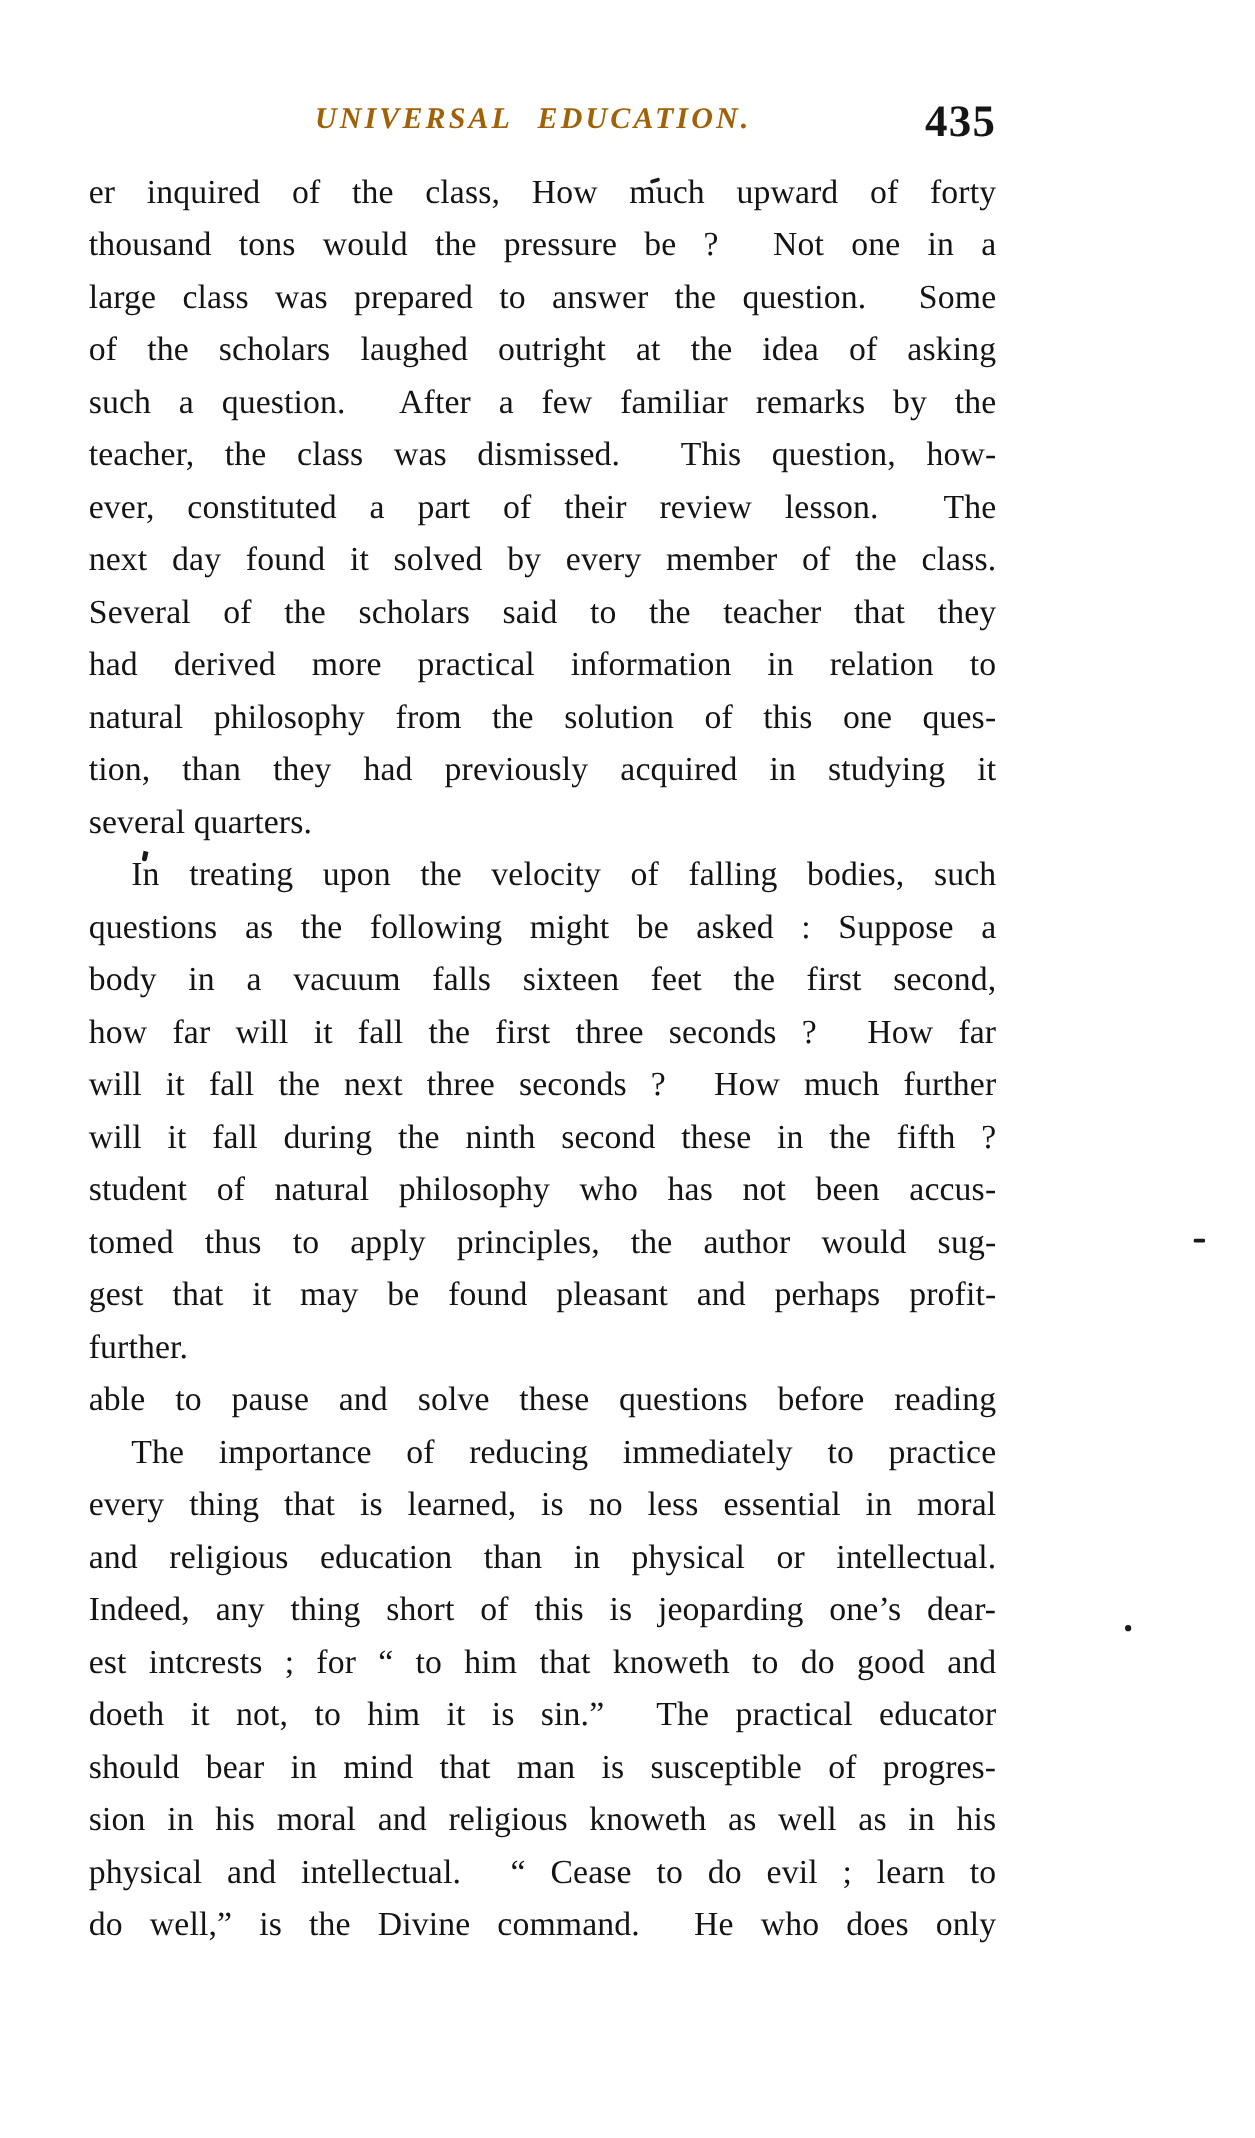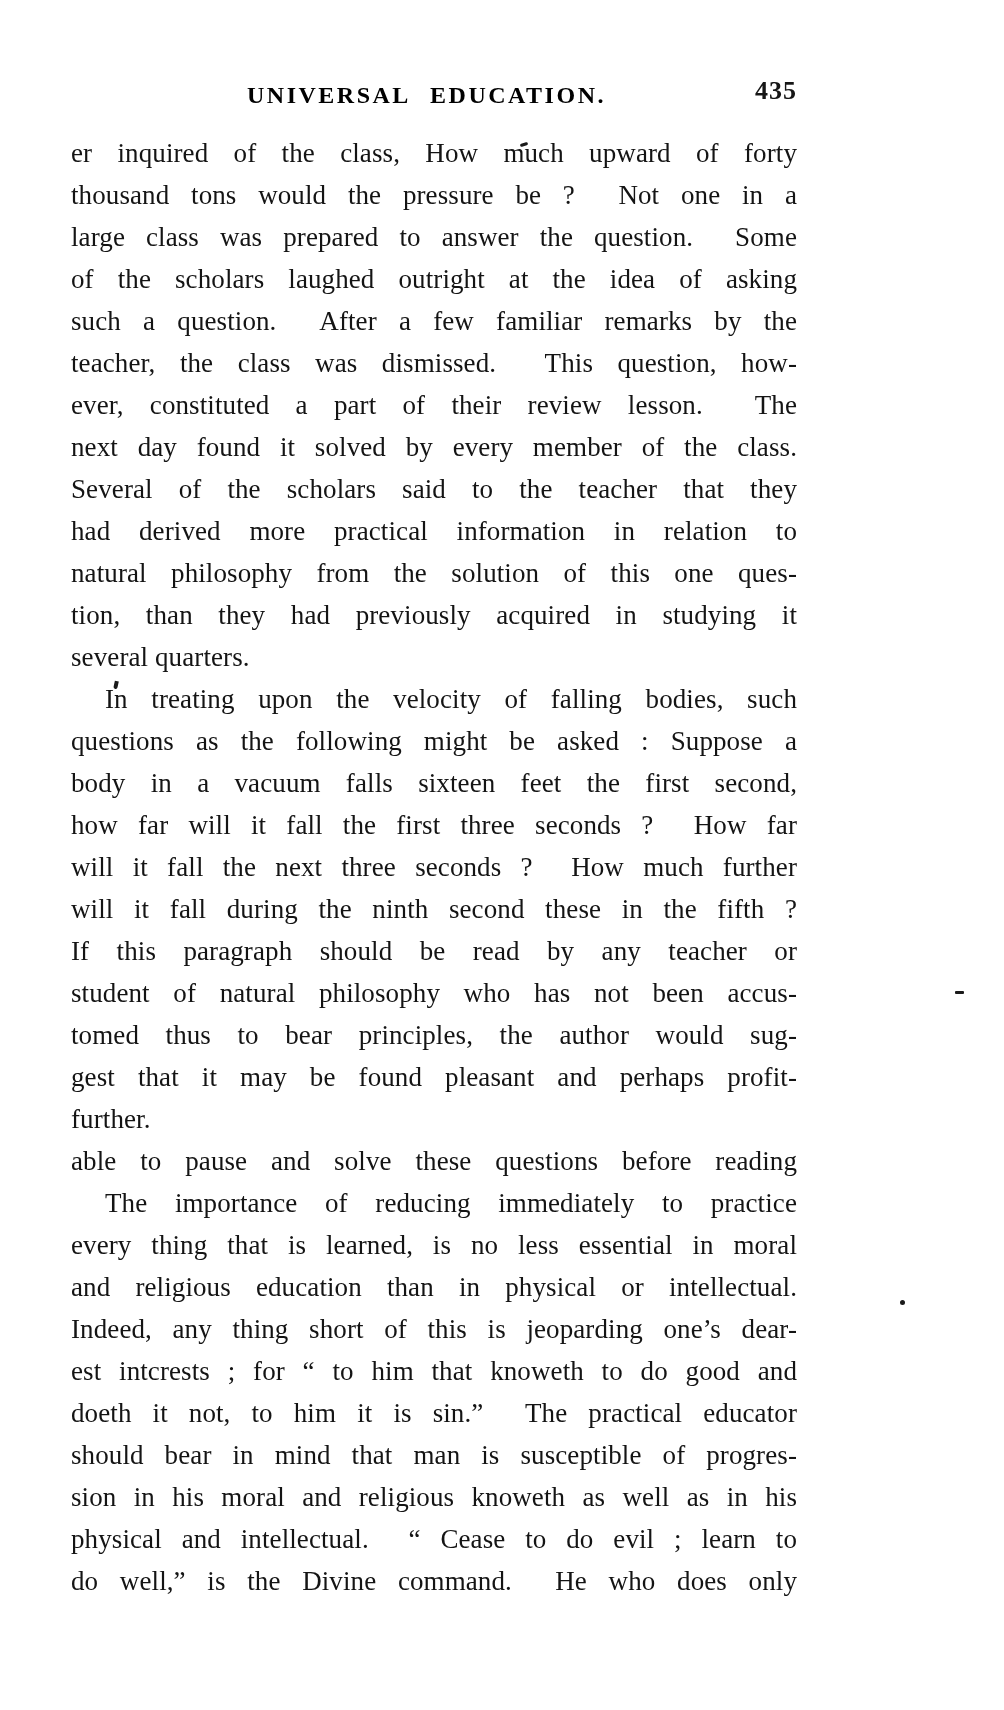--- a/index.html
+++ b/index.html
@@ -20,27 +20,28 @@
     width: 741px;
     height: 34px;
   }
   .running-title {
     display: block;
     text-align: center;
     font-size: 24px;
     font-weight: 700;
     letter-spacing: 2.5px;
     word-spacing: 12px;
-    color: #000000;
+    color: #a16207;
+    font-style: italic;
   }
   .page-number {
     position: absolute;
     right: 0;
     top: -6px;
-    font-size: 26px;
+    font-size: 36px;
     font-weight: 700;
     letter-spacing: 1px;
     color: #161616;
   }
   .body-text {
     position: absolute;
     left: 56px;
     top: 132px;
     width: 741px;
     font-size: 27px;
@@ -82,23 +83,22 @@
       <div class="line">had derived more practical information in relation to</div>
       <div class="line">natural philosophy from the solution of this one ques-</div>
       <div class="line">tion, than they had previously acquired in studying it</div>
       <div class="line pend">several quarters.</div>
       <div class="line ind">In treating upon the velocity of falling bodies, such</div>
       <div class="line">questions as the following might be asked : Suppose a</div>
       <div class="line">body in a vacuum falls sixteen feet the first second,</div>
       <div class="line">how far will it fall the first three seconds ?&nbsp; How far</div>
       <div class="line">will it fall the next three seconds ?&nbsp; How much further</div>
       <div class="line">will it fall during the ninth second these in the fifth ?</div>
-      <div class="line">If this paragraph should be read by any teacher or</div>
       <div class="line">student of natural philosophy who has not been accus-</div>
-      <div class="line">tomed thus to bear principles, the author would sug-</div>
+      <div class="line">tomed thus to apply principles, the author would sug-</div>
       <div class="line">gest that it may be found pleasant and perhaps profit-</div>
       <div class="line pend">further.</div>
       <div class="line">able to pause and solve these questions before reading</div>
       <div class="line ind">The importance of reducing immediately to practice</div>
       <div class="line">every thing that is learned, is no less essential in moral</div>
       <div class="line">and religious education than in physical or intellectual.</div>
       <div class="line">Indeed, any thing short of this is jeoparding one’s dear-</div>
       <div class="line">est intcrests ; for “ to him that knoweth to do good and</div>
       <div class="line">doeth it not, to him it is sin.”&nbsp; The practical educator</div>
       <div class="line">should bear in mind that man is susceptible of progres-</div>

